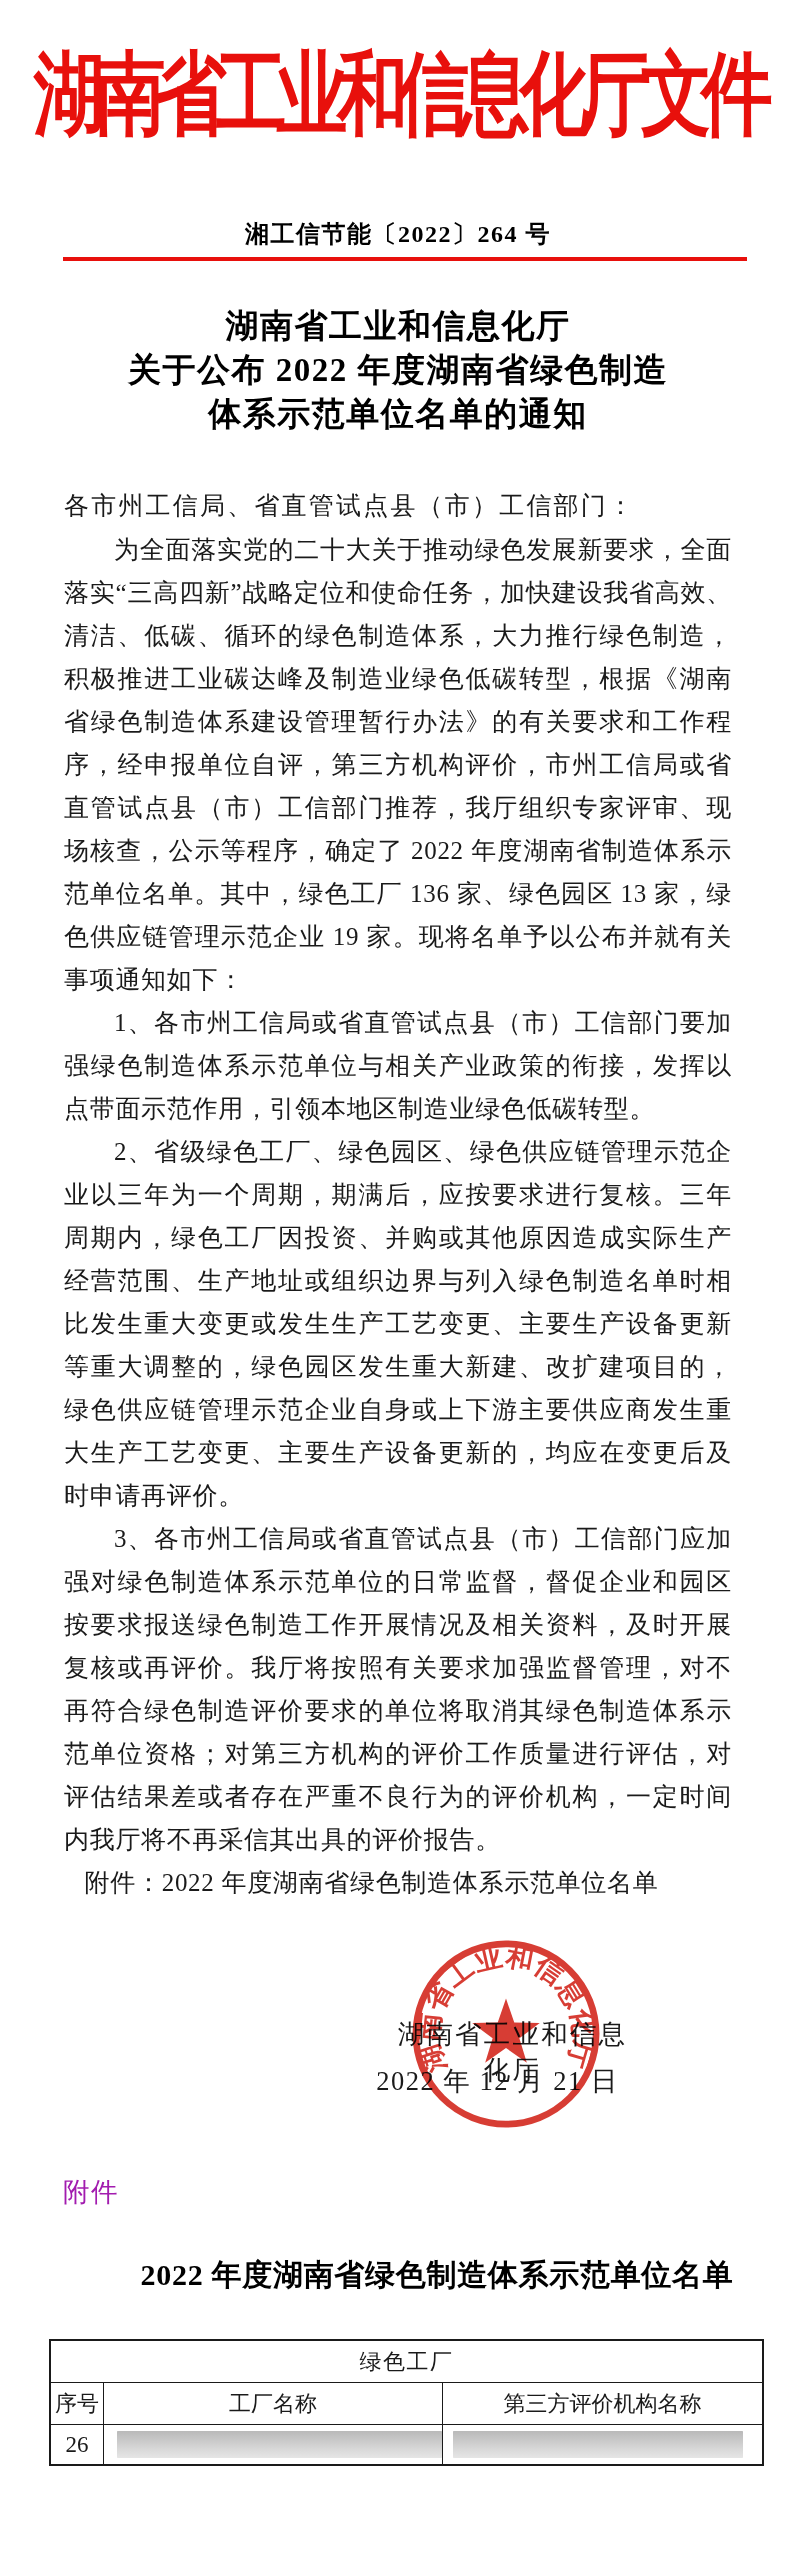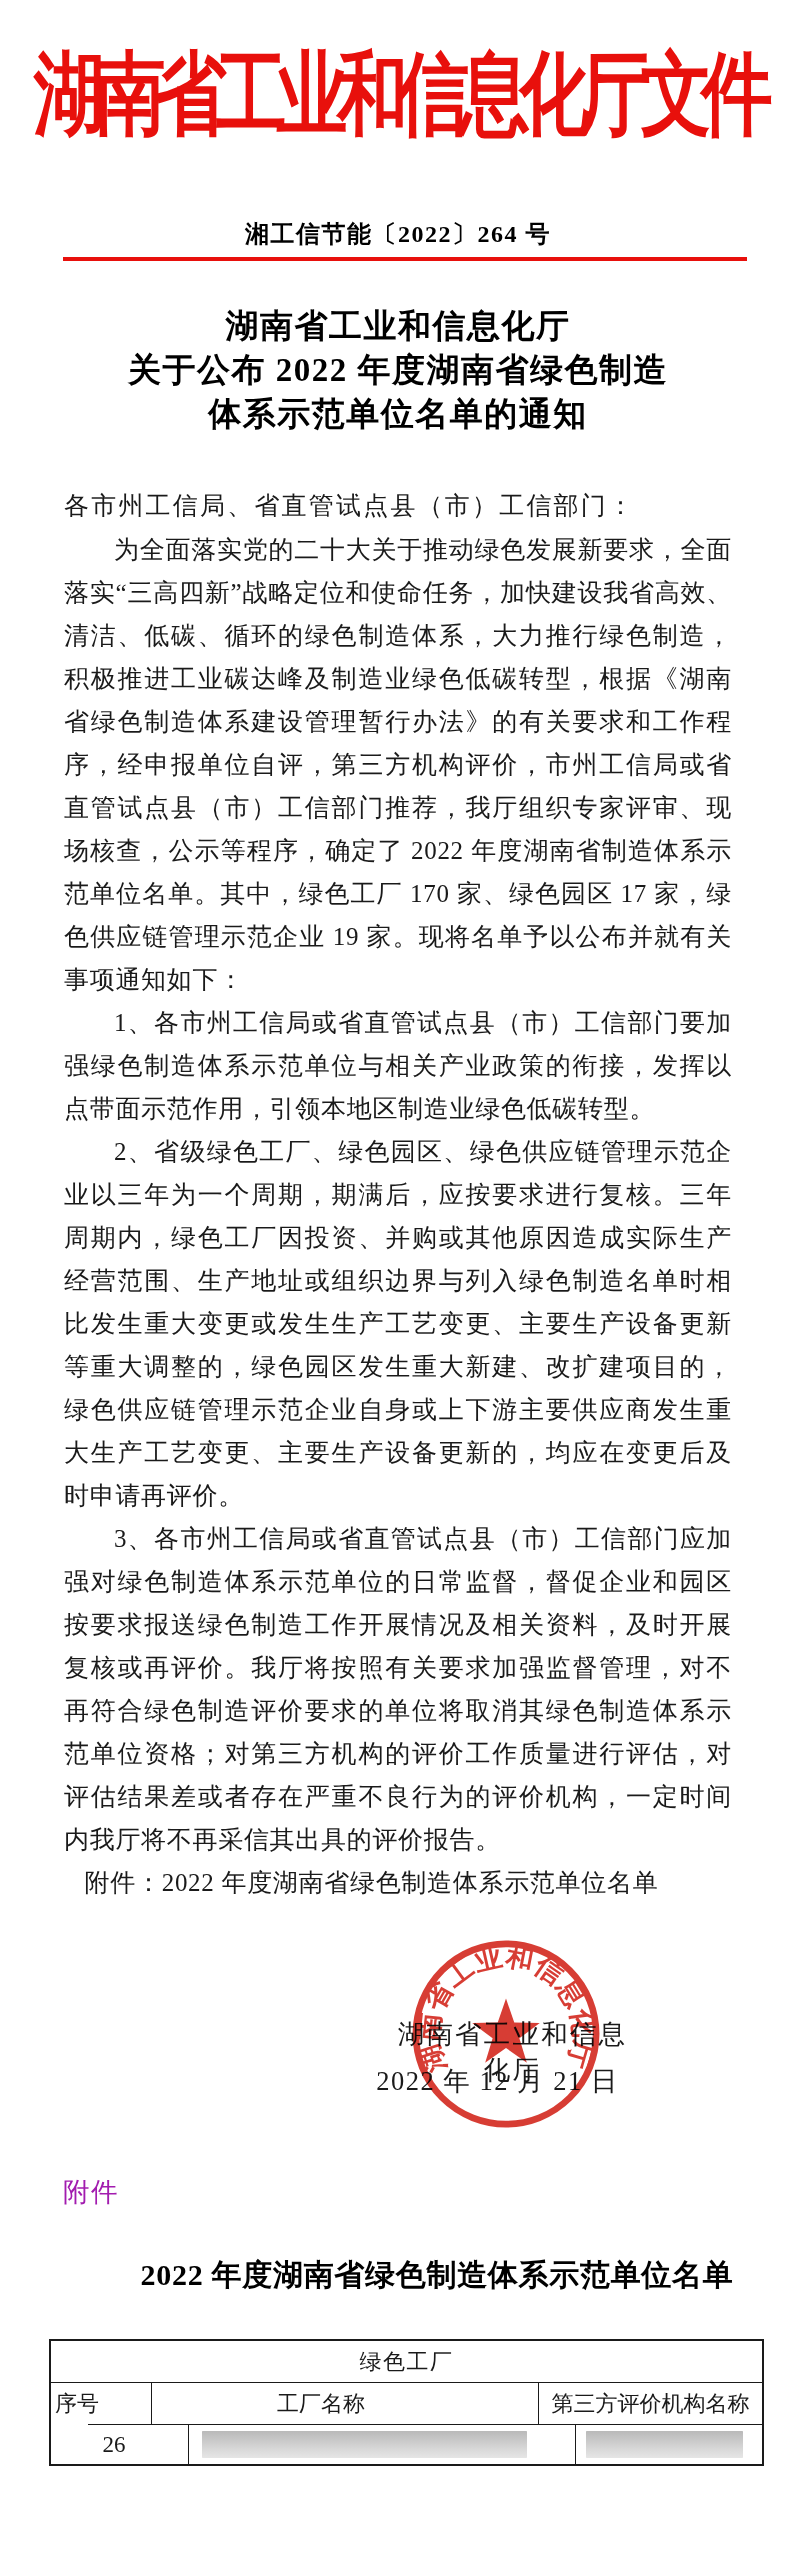--- a/index.html
+++ b/index.html
@@ -53,25 +53,25 @@
   }
   .attach-title{
     position:absolute;top:2255px;left:0;width:796px;text-align:center;
     font-size:30px;font-weight:bold;letter-spacing:0.7px;color:#000;padding-left:39px;
   }
   .attach-table{
     position:absolute;top:2339px;left:49px;width:715px;
     border:2.2px solid #1a1a1a;box-sizing:border-box;font-size:22px;color:#1a1a1a;
   }
   .t-row{display:flex;align-items:center;box-sizing:border-box;}
-  .t-row + .t-row{border-top:1.5px solid #1a1a1a;gap:48px;}
+  .t-row + .t-row{border-top:1.5px solid #1a1a1a;}
   .t-section{height:41px;justify-content:center;letter-spacing:1.5px;}
   .t-head{height:42px;}
   .t-data{height:42px;}
-  .t-last{height:40px;margin-left:37px;}
+  .t-last{height:40px;}
   .c{box-sizing:border-box;height:100%;display:flex;align-items:center;}
   .c1{width:52px;justify-content:center;}
   .c2{width:339px;border-left:1.5px solid #1a1a1a;padding-left:10.3px;}
   .c3{flex:1;border-left:1.5px solid #1a1a1a;padding-left:10.3px;}
   .c.center{justify-content:center;padding-left:0;}
   .num{font-size:23px;}
   .redact-bar{
     height:26.5px;background:linear-gradient(180deg,#b9b9b9 0%,#c9c9c9 35%,#dcdcdc 75%,#e6e6e6 100%);
     border-radius:0.7px;flex:1;
   }
@@ -91,21 +91,21 @@
 
   <div class="doc-title">
     <div>湖南省工业和信息化厅</div>
     <div>关于公布 2022 年度湖南省绿色制造</div>
     <div>体系示范单位名单的通知</div>
   </div>
 
   <div class="salutation">各市州工信局、省直管试点县（市）工信部门：</div>
 
   <div class="body-text">
-    <p>为全面落实党的二十大关于推动绿色发展新要求，全面落实“三高四新”战略定位和使命任务，加快建设我省高效、清洁、低碳、循环的绿色制造体系，大力推行绿色制造，积极推进工业碳达峰及制造业绿色低碳转型，根据《湖南省绿色制造体系建设管理暂行办法》的有关要求和工作程序，经申报单位自评，第三方机构评价，市州工信局或省直管试点县（市）工信部门推荐，我厅组织专家评审、现场核查，公示等程序，确定了 2022 年度湖南省制造体系示范单位名单。其中，绿色工厂 170 家、绿色园区 17 家，绿色供应链管理示范企业 19 家。现将名单予以公布并就有关事项通知如下：</p>
+    <p>为全面落实党的二十大关于推动绿色发展新要求，全面落实“三高四新”战略定位和使命任务，加快建设我省高效、清洁、低碳、循环的绿色制造体系，大力推行绿色制造，积极推进工业碳达峰及制造业绿色低碳转型，根据《湖南省绿色制造体系建设管理暂行办法》的有关要求和工作程序，经申报单位自评，第三方机构评价，市州工信局或省直管试点县（市）工信部门推荐，我厅组织专家评审、现场核查，公示等程序，确定了 2022 年度湖南省制造体系示范单位名单。其中，绿色工厂 136 家、绿色园区 13 家，绿色供应链管理示范企业 19 家。现将名单予以公布并就有关事项通知如下：</p>
     <p>1、各市州工信局或省直管试点县（市）工信部门要加强绿色制造体系示范单位与相关产业政策的衔接，发挥以点带面示范作用，引领本地区制造业绿色低碳转型。</p>
     <p>2、省级绿色工厂、绿色园区、绿色供应链管理示范企业以三年为一个周期，期满后，应按要求进行复核。三年周期内，绿色工厂因投资、并购或其他原因造成实际生产经营范围、生产地址或组织边界与列入绿色制造名单时相比发生重大变更或发生生产工艺变更、主要生产设备更新等重大调整的，绿色园区发生重大新建、改扩建项目的，绿色供应链管理示范企业自身或上下游主要供应商发生重大生产工艺变更、主要生产设备更新的，均应在变更后及时申请再评价。</p>
     <p>3、各市州工信局或省直管试点县（市）工信部门应加强对绿色制造体系示范单位的日常监督，督促企业和园区按要求报送绿色制造工作开展情况及相关资料，及时开展复核或再评价。我厅将按照有关要求加强监督管理，对不再符合绿色制造评价要求的单位将取消其绿色制造体系示范单位资格；对第三方机构的评价工作质量进行评估，对评估结果差或者存在严重不良行为的评价机构，一定时间内我厅将不再采信其出具的评价报告。</p>
     <p class="attach-ref">附件：2022 年度湖南省绿色制造体系示范单位名单</p>
   </div>
 
   <div class="sign-org">湖南省工业和信息化厅</div>
   <div class="sign-date">2022 年 12 月 21 日</div>
 
   <svg class="seal" viewBox="0 0 268 268">

